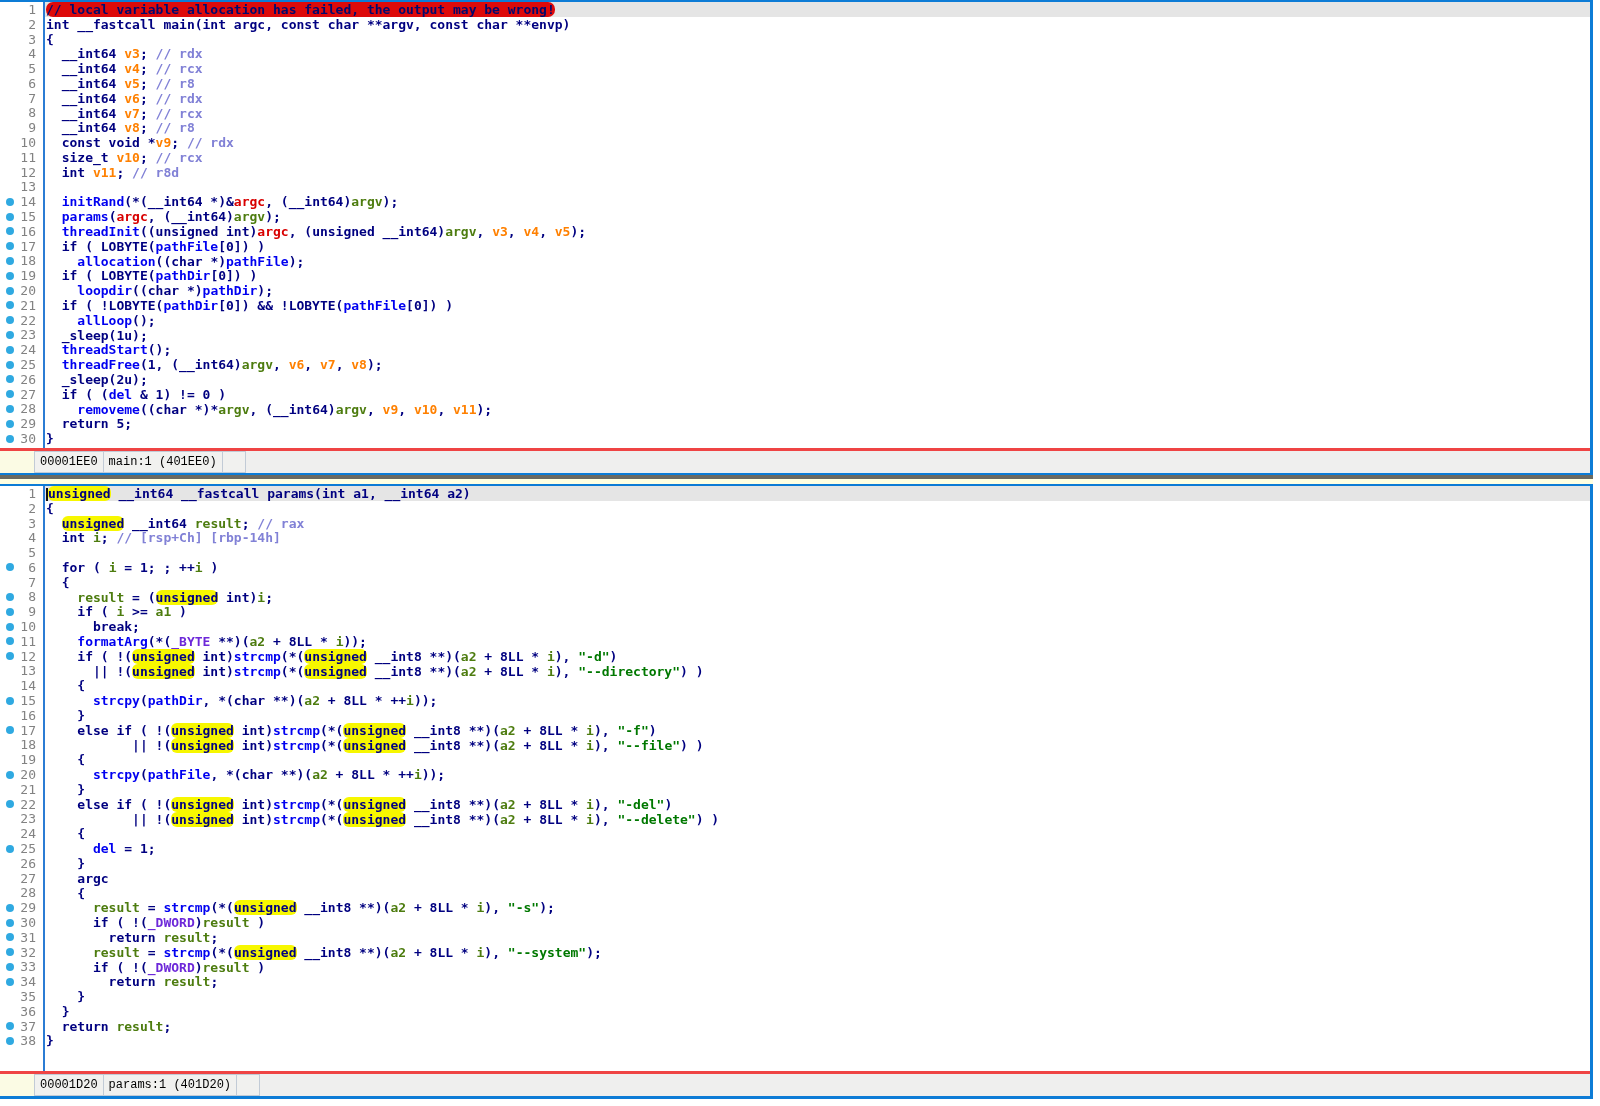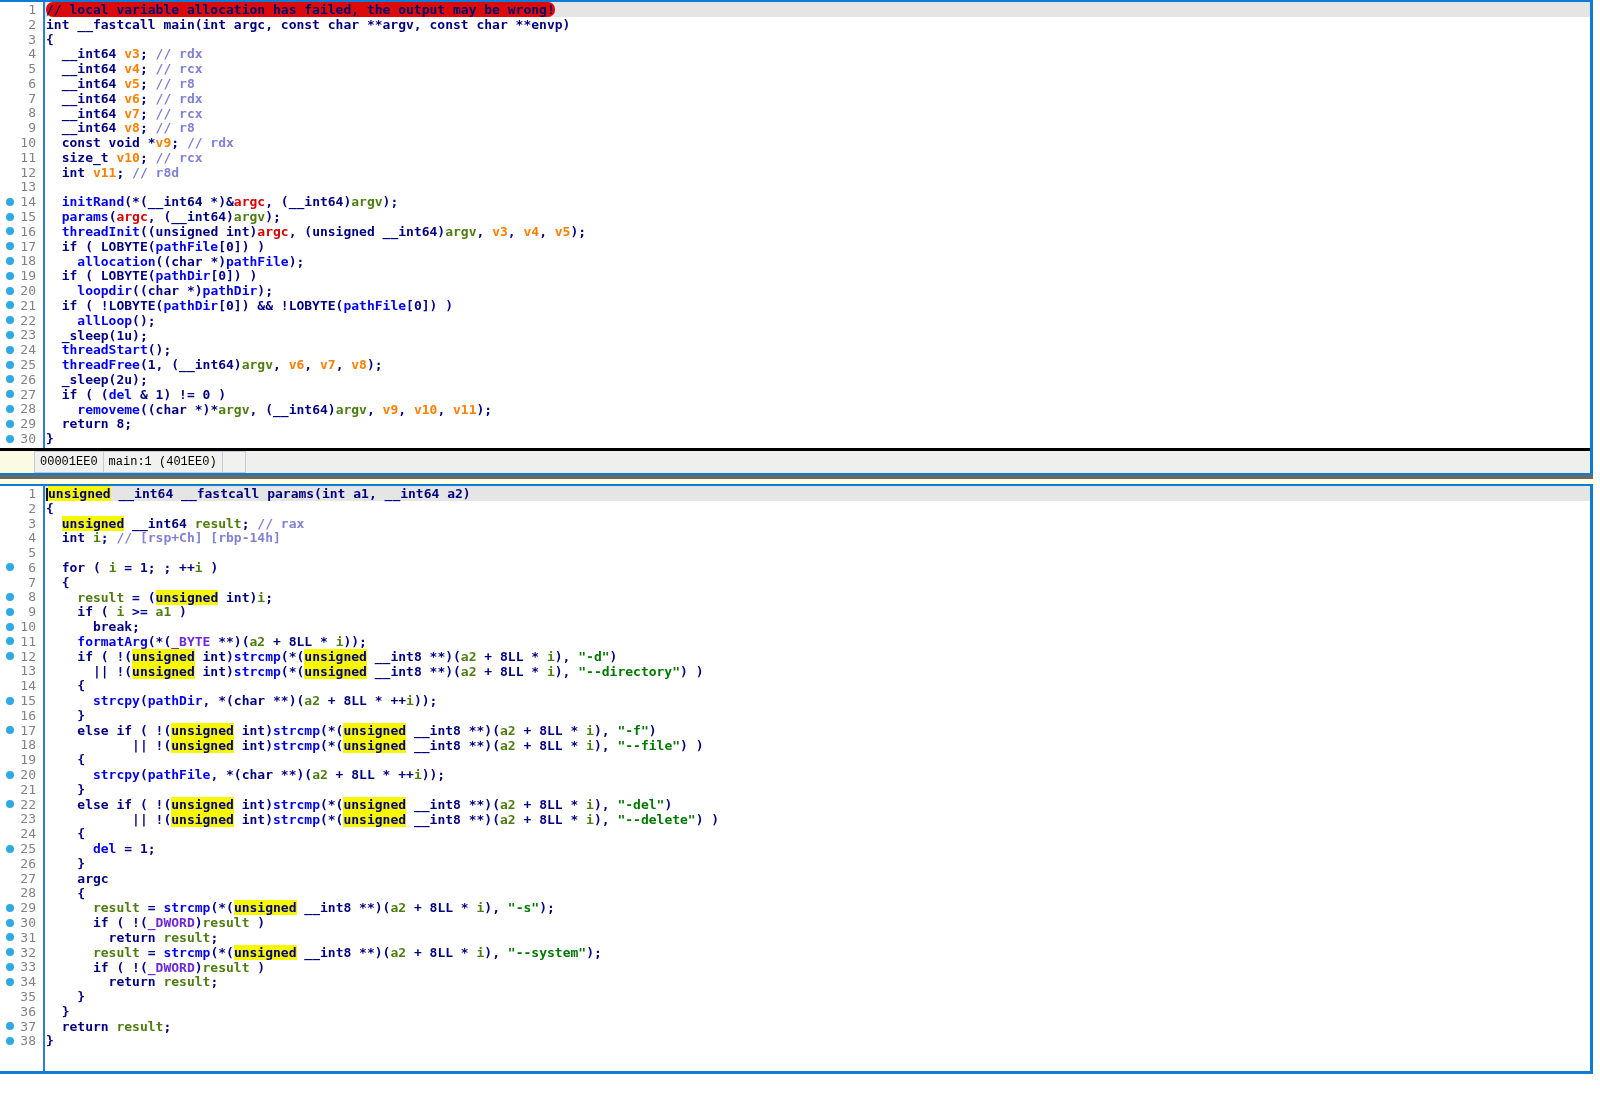--- a/index.html
+++ b/index.html
@@ -23,25 +23,25 @@
   .code.cur { background:#e5e5e5; }
 
   .c-k { color:#000080; }
   .c-f { color:#0000f0; }
   .c-v { color:#4d7c0f; }
   .c-c { color:#8181d6; }
   .c-r { color:#d80000; }
   .c-o { color:#ff8000; }
   .c-g { color:#007800; }
   .c-y { color:#6d28d9;margin-top:40px; }
-  .c-hl { background:#f7f700; color:#000080; }
+  .c-hl { background:#f7f700; color:#000080;border-radius:6px; }
   .c-warn { background:#dd0a0a; color:#000a6e;border-radius:7px; }
   .caret { display:inline-block; width:2px; height:13px; background:#101010; vertical-align:text-bottom; }
 
-  .statusbar { display:flex; align-items:stretch; height:25px; background:#efefee; border-top:3px solid #000000;
+  .statusbar { display:flex; align-items:stretch; height:25px; background:#efefee; border-top:3px solid #ef4444;
                font:12px "Liberation Mono", monospace; color:#000; }
   .sb-spacer { flex:none; width:34px; background:#fbfbe4; }
   .cell { flex:none; background:#f1f1ef; border:1px solid #c2cbd6; padding:0 5px; line-height:20px; white-space:pre; }
   .cell + .cell { margin-left:-1px; }
   .cell-mini { width:24px; }
   .sb-rest { flex:1; }
 
   .splitter { height:4px; background:#6a6a62; }
   .strip { height:5px; background:#ffffe1; }
 </style>
@@ -233,21 +233,21 @@
             <span class="dot"></span>
             <span>28</span>
           </div>
           <div class="code"><span class="c-k">    </span><span class="c-f">removeme</span><span class="c-k">((char *)*</span><span class="c-v">argv</span><span class="c-k">, (__int64)</span><span class="c-v">argv</span><span class="c-k">, </span><span class="c-o">v9</span><span class="c-k">, </span><span class="c-o">v10</span><span class="c-k">, </span><span class="c-o">v11</span><span class="c-k">);</span></div>
         </div>
         <div class="row">
           <div class="gutter">
             <span class="dot"></span>
             <span>29</span>
           </div>
-          <div class="code"><span class="c-k">  return 8;</span></div>
+          <div class="code"><span class="c-k">  return 5;</span></div>
         </div>
         <div class="row">
           <div class="gutter">
             <span class="dot"></span>
             <span>30</span>
           </div>
           <div class="code"><span class="c-k">}</span></div>
         </div>
       </div>
     <div class="statusbar">
@@ -505,15 +505,22 @@
           <div class="code"><span class="c-k">  return </span><span class="c-v">result</span><span class="c-k">;</span></div>
         </div>
         <div class="row">
           <div class="gutter">
             <span class="dot"></span>
             <span>38</span>
           </div>
           <div class="code"><span class="c-k">}</span></div>
         </div>
       </div>
+    <div class="statusbar">
+      <div class="sb-spacer"></div>
+      <div class="cell">00001D20</div>
+      <div class="cell">params:1 (401D20)</div>
+      <div class="cell cell-mini"></div>
+      <div class="sb-rest"></div>
+    </div>
   </section>
 
 </div>
 
 </body></html>

